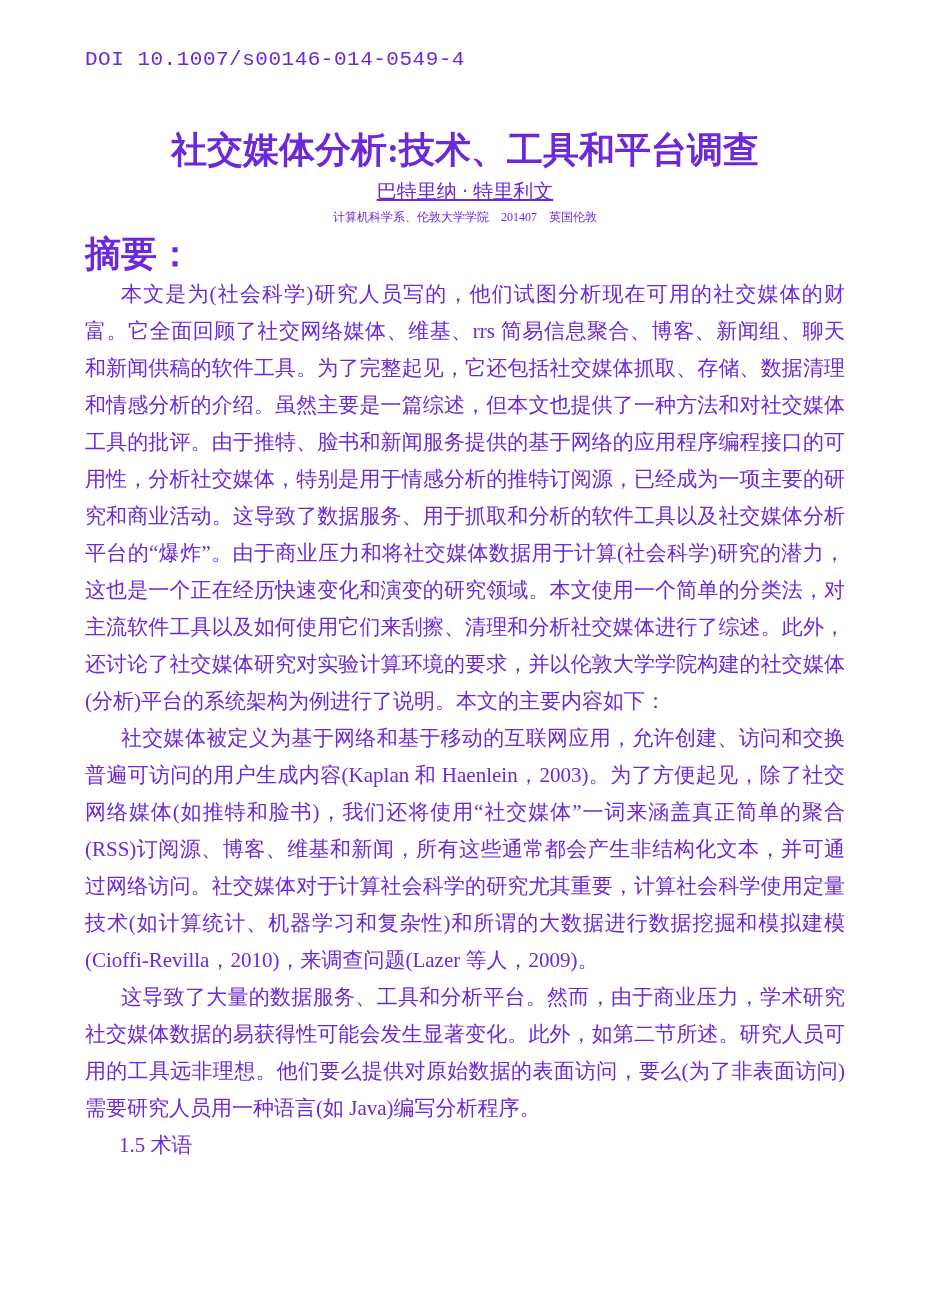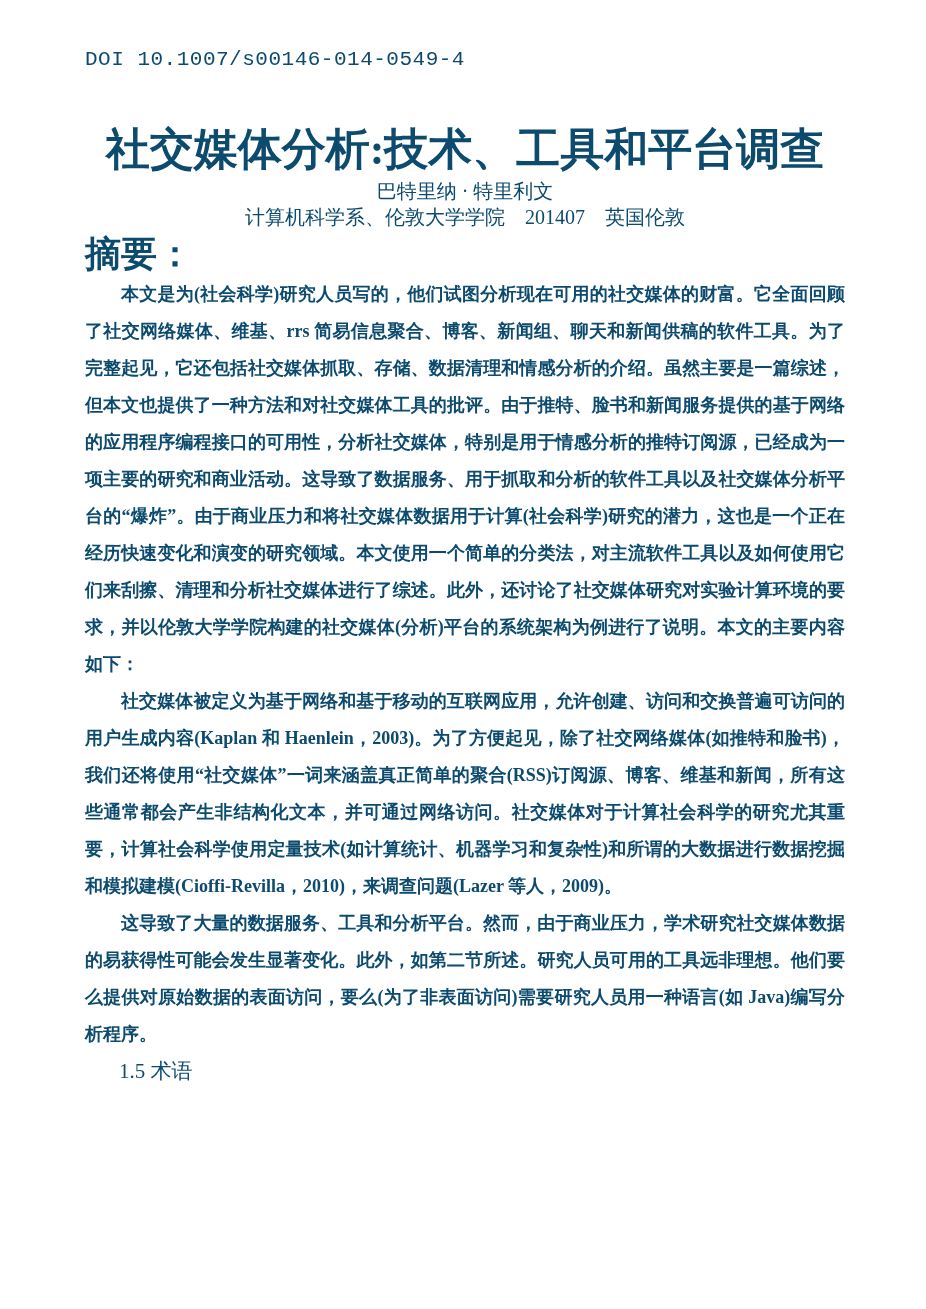--- a/index.html
+++ b/index.html
@@ -6,66 +6,66 @@
     margin: 0;
     padding: 0;
     background: #e8e8e8;
   }
   .page {
     position: relative;
     width: 926px;
     height: 1309px;
     margin: 0 auto;
     background: #ffffff;
-    color: #0c4a6e;
+    color: #6d28d9;
     box-sizing: border-box;
     padding: 46px 81px 0 85px;
     font-family: "Liberation Serif", "DejaVu Serif", serif;
     overflow: hidden;
   }
   .doi {
     font-family: "Liberation Mono", "DejaVu Sans Mono", monospace;
     font-size: 21px;
     line-height: 28px;
     letter-spacing: 0.5px;
     white-space: pre;
   }
   h1, h2, p, div { margin: 0; padding: 0; }
   .title {
     margin-top: 56px;
     text-align: center;
-    font-size: 44px;
+    font-size: 36px;
     font-weight: bold;
     line-height: 40px;
   }
   .author {
     margin-top: 8px;
     text-align: center;
     font-size: 20px;
     line-height: 26px;
+    text-decoration: underline;
   }
   .affiliation {
     text-align: center;
-    font-size: 20px;
+    font-size: 12px;
     line-height: 26px;
     white-space: pre-wrap;
   }
   .abstract-heading {
     margin-top: 2px;
     font-size: 36px;
     font-weight: bold;
     line-height: 44px;
   }
   .body-text {
-    font-size: 18px;
+    font-size: 21px;
     line-height: 37px;
     text-align: justify;
     text-indent: 36px;
     text-justify: inter-ideograph;
-    font-weight: bold;
   }
   .keywords {
     margin-top: 8px;
     font-size: 21px;
     line-height: 34px;
   }
   .kw-label {
     font-size: 28px;
     font-weight: bold;
     vertical-align: -2px;

